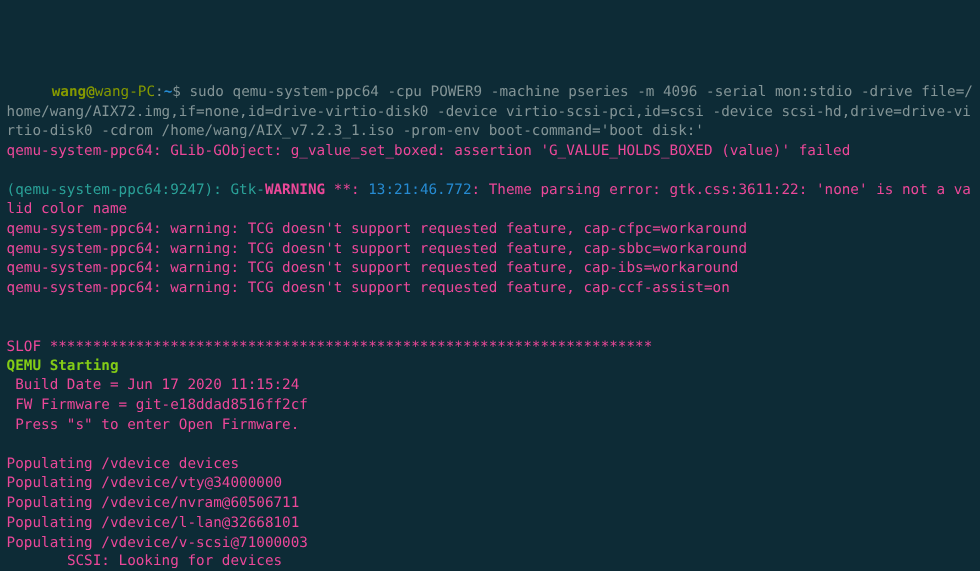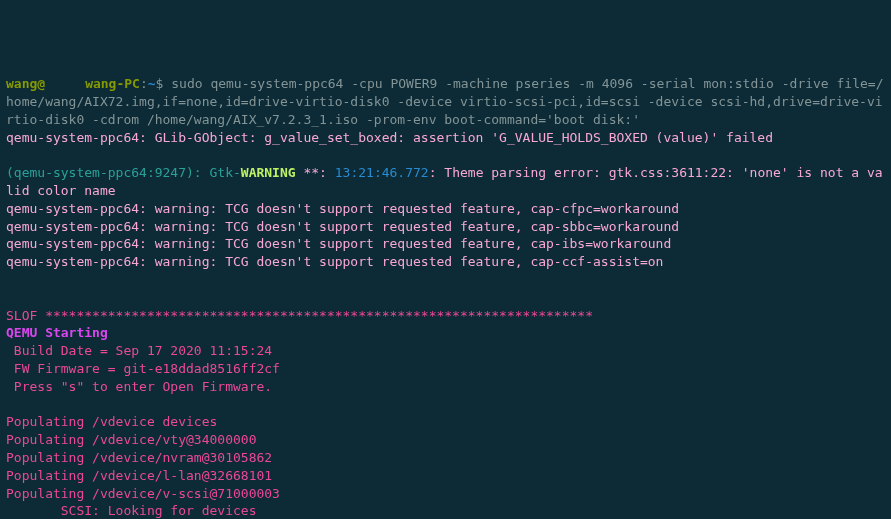--- a/index.html
+++ b/index.html
@@ -10,57 +10,57 @@
     font-size: 13px;
     line-height: 17.8px;
     color: #2aa198;
     width: 891px;
     height: 519px;
     box-sizing: border-box;
     overflow: hidden;
     white-space: pre-wrap;
     word-break: break-all;
   }
-  .user { color: #859900; font-weight: bold; }
-  .host { color: #859900; font-weight: bold; margin-left: 40px; }
+  .user { color: #859900; font-weight: bold; margin-left: 41px; }
+  .host { color: #859900; font-weight: normal; }
   .at   { color: #859900; font-weight: bold; }
   .path { color: #268bd2; font-weight: bold; }
   .prompt-sep { color: #839496; }
   .cmd  { color: #839496; }
   .gtk-prefix { color: #2aa198; }
-  .warn-label { color: #bef264; font-weight: bold; background:#0d2b36; }
+  .warn-label { color: #ec4899; font-weight: bold; background:#0d2b36; }
   .time { color: #268bd2; }
-  .msg  { color: #f9a8d4; }
-  .slof-title { color: #d946ef; font-weight: bold; }
+  .msg  { color: #ec4899; }
+  .slof-title { color: #84cc16; font-weight: bold; }
   .slof-line  { color: #ec4899; }
 </style>
 </head>
 <body>
 
 
 
 <div><span><span class="user">wang</span><span class="at">@</span><span class="host">wang-PC</span><span class="prompt-sep">:</span><span class="path">~</span><span class="prompt-sep">$</span> </span><span class="cmd">sudo qemu-system-ppc64 -cpu POWER9 -machine pseries -m 4096 -serial mon:stdio -drive file=/home/wang/AIX72.img,if=none,id=drive-virtio-disk0 -device virtio-scsi-pci,id=scsi -device scsi-hd,drive=drive-virtio-disk0 -cdrom /home/wang/AIX_v7.2.3_1.iso -prom-env boot-command='boot disk:'</span>
 <span class="msg">qemu-system-ppc64: GLib-GObject: g_value_set_boxed: assertion 'G_VALUE_HOLDS_BOXED (value)' failed</span>
 
 <span class="gtk-prefix">(qemu-system-ppc64:9247): Gtk-</span><span class="warn-label">WARNING</span><span class="msg"> **: </span><span class="time">13:21:46.772</span><span class="msg">: Theme parsing error: gtk.css:3611:22: 'none' is not a valid color name</span>
 <span class="msg">qemu-system-ppc64: warning: TCG doesn't support requested feature, cap-cfpc=workaround</span>
 <span class="msg">qemu-system-ppc64: warning: TCG doesn't support requested feature, cap-sbbc=workaround</span>
 <span class="msg">qemu-system-ppc64: warning: TCG doesn't support requested feature, cap-ibs=workaround</span>
 <span class="msg">qemu-system-ppc64: warning: TCG doesn't support requested feature, cap-ccf-assist=on</span>
 
 
 <span class="slof-line">SLOF **********************************************************************</span>
 <span class="slof-title">QEMU Starting</span>
-<span class="slof-line"> Build Date = Sep 17 2020 11:15:24</span>
+<span class="slof-line"> Build Date = Jun 17 2020 11:15:24</span>
 <span class="slof-line"> FW Firmware = git-e18ddad8516ff2cf</span>
 <span class="slof-line"> Press "s" to enter Open Firmware.</span>
 
 <span class="slof-line">Populating /vdevice devices</span>
 <span class="slof-line">Populating /vdevice/vty@34000000</span>
-<span class="slof-line">Populating /vdevice/nvram@30105862</span>
+<span class="slof-line">Populating /vdevice/nvram@60506711</span>
 <span class="slof-line">Populating /vdevice/l-lan@32668101</span>
 <span class="slof-line">Populating /vdevice/v-scsi@71000003</span>
 <span class="slof-line">       SCSI: Looking for devices</span>
 
 
 
 </div>
 
 
 

